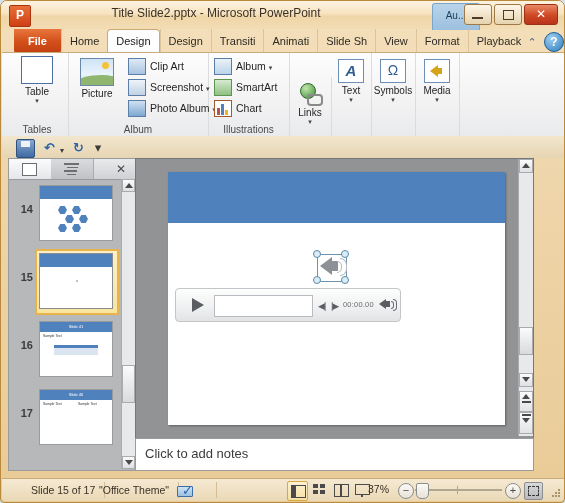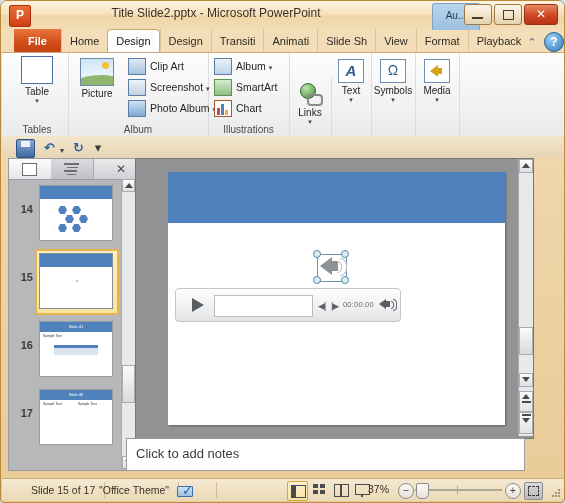--- a/index.html
+++ b/index.html
@@ -259,21 +259,21 @@
   .sa-scroll .ar.up{top:0;}
   .sa-scroll .thumbbar{position:absolute;left:0;top:168px;width:14px;height:28px;background:linear-gradient(180deg,#fbfbfc,#d9dadd);border:1px solid #a9abae;box-sizing:border-box;}
   .sa-scroll .ar.dn{top:214px;}
   .sa-scroll .prevsl{position:absolute;left:0;top:232px;width:14px;height:21px;background:linear-gradient(180deg,#fbfbfc,#e2e3e6);border:1px solid #a9abae;box-sizing:border-box;}
   .sa-scroll .nextsl{position:absolute;left:0;top:253px;width:14px;height:22px;background:linear-gradient(180deg,#fbfbfc,#e2e3e6);border:1px solid #a9abae;box-sizing:border-box;}
   .dbl{position:relative;height:100%;}
   .dbl .tri{margin:2px auto;}
   .dblbar{width:9px;height:1.5px;background:#4a4a4a;margin:1px auto 0 auto;}
   
   .notes{
-    position:absolute;left:125px;top:437px;width:397px;height:31px;
+    position:absolute;left:134px;top:437px;width:397px;height:31px;
     background:#fff;border:1px solid #9a9b9d;
   }
   .notes-text{position:absolute;left:9px;top:7px;font-size:13px;color:#3b3b3b;}
   
   .status{
     position:absolute;left:1px;bottom:1px;width:562px;height:22px;
     background:linear-gradient(180deg,#f5e9d2 0%,#ead9b6 100%);
     border-top:1px solid #c9ab78;
     border-radius:0 0 4px 4px;
   }

